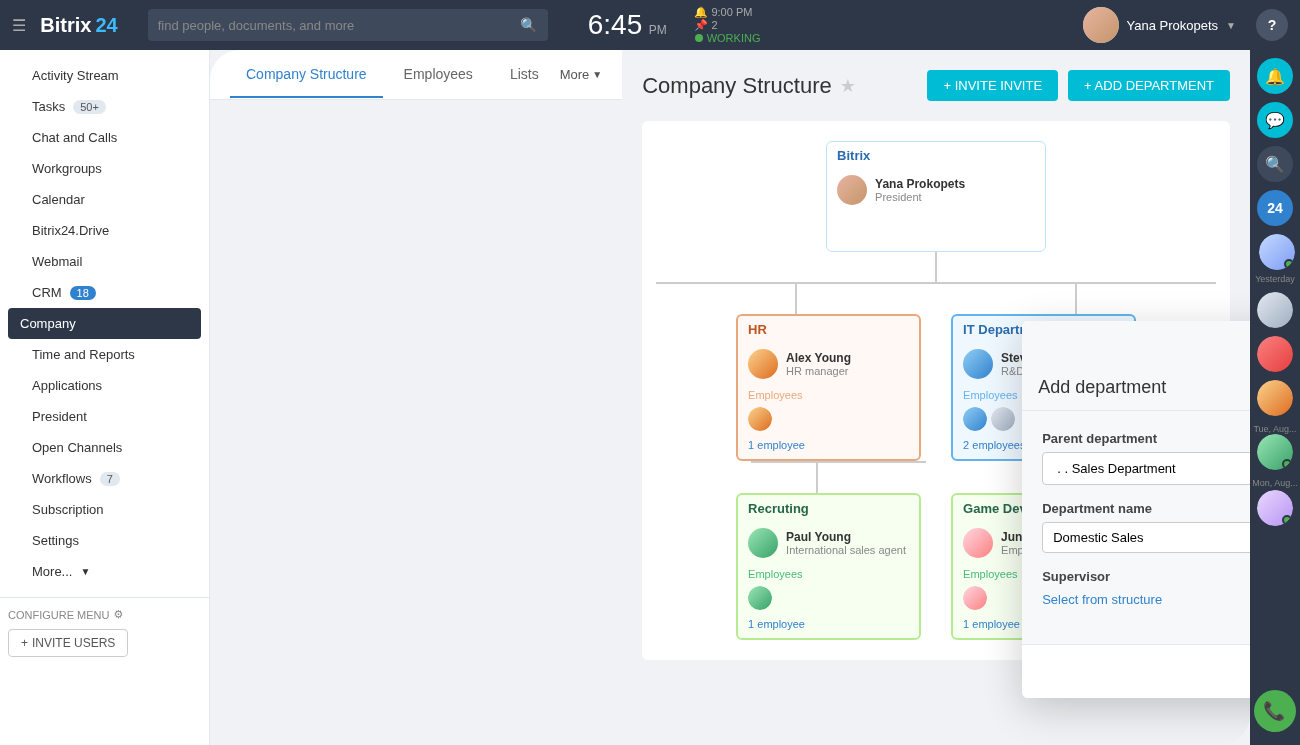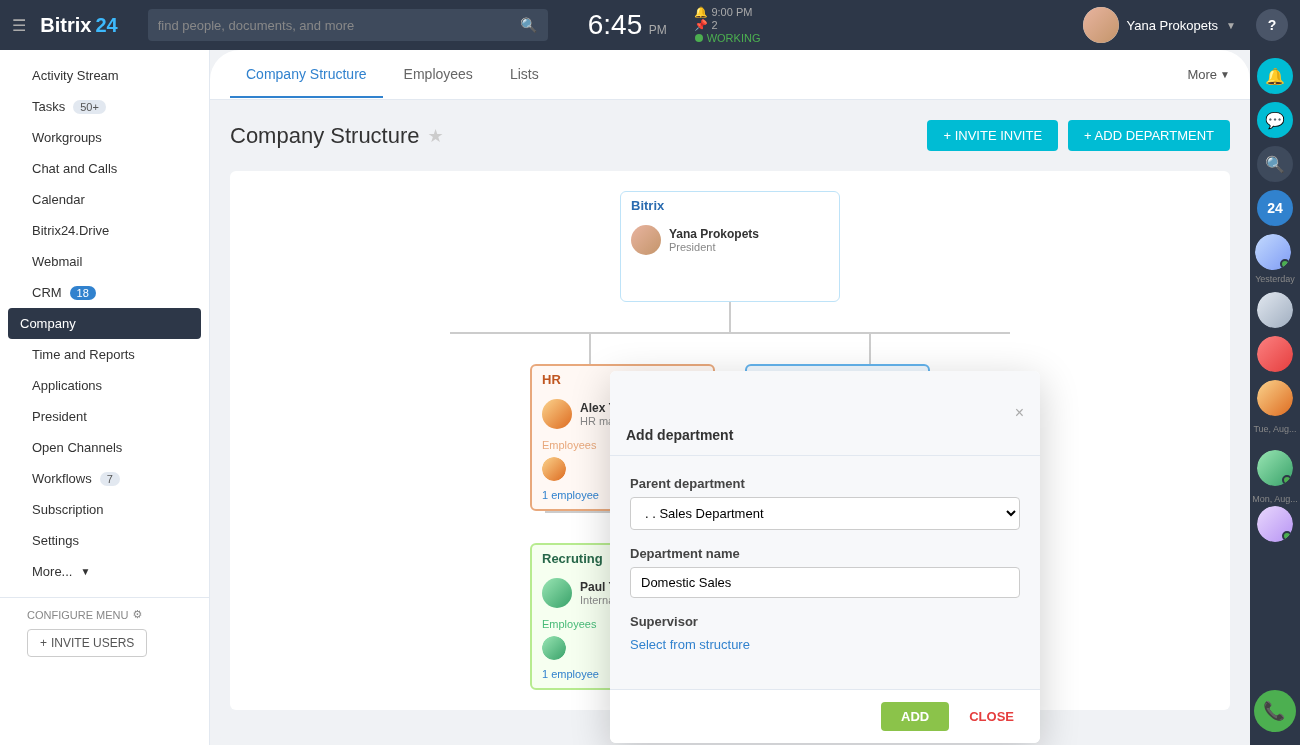--- a/index.html
+++ b/index.html
@@ -74,21 +74,21 @@
     .sidebar-item.active { background: #2d3748; color: white; border-radius: 4px; margin: 0 8px; padding: 8px 12px; }
     .badge {
       background: #e2e8f0;
       color: #555;
       border-radius: 10px;
       padding: 1px 7px;
       font-size: 11px;
     }
     .badge.blue { background: #3182ce; color: white; border-radius: 7px; }
     .sidebar-bottom {
-      padding: 10px 27px;
+      padding: 10px 8px;
       border-top: 1px solid #e2e8f0;
       margin-top: 10px;
     }
     .configure-menu {
       font-size: 11px;
       color: #888;
       display: flex;
       align-items: center;
       gap: 4px;
       cursor: pointer;
@@ -105,21 +105,21 @@
       display: flex;
       align-items: center;
       gap: 4px;
     }
 
     
     .content {
       flex: 1;
       background: #f0f2f5;
       display: flex;
-      flex-direction: column;
+      flex-direction: row;
       overflow: hidden;
       border-radius: 30px;
     }
     .content-header {
       background: white;
       border-bottom: 1px solid #e2e8f0;
       padding: 0 20px;
       display: flex;
       align-items: center;
       height: 50px;
@@ -279,21 +279,21 @@
       overflow: hidden;
     }
     .modal-header {
       background: #f7f8fa;
       padding: 12px 16px;
       display: flex;
       align-items: center;
       justify-content: space-between;
       border-bottom: 1px solid #e2e8f0;
     }
-    .modal-title { font-size: 14px; color: #333; font-weight: 700; margin-top: 44px; }
+    .modal-title { font-size: 18px; color: #333; font-weight: 400; margin-top: 44px; }
     .modal-close { color: #aaa; cursor: pointer; font-size: 16px; }
     .modal-body { padding: 20px; background: #f7f8fa; }
     .form-group { margin-bottom: 16px; }
     .form-label { font-size: 13px; color: #444; font-weight: 600; margin-bottom: 6px; display: block; }
     .form-input {
       width: 100%;
       border: 1px solid #ccc;
       border-radius: 4px;
       padding: 7px 10px;
       font-size: 13px;
@@ -378,24 +378,24 @@
 
   <div class="sidebar">
     <div class="sidebar-item">
       <span>Activity Stream</span>
     </div>
     <div class="sidebar-item">
       <span>Tasks</span>
       <span class="badge">50+</span>
     </div>
     <div class="sidebar-item">
+      <span>Chat and Calls</span>
+    </div>
+    <div class="sidebar-item">
       <span>Workgroups</span>
-    </div>
-    <div class="sidebar-item">
-      <span>Chat and Calls</span>
     </div>
     <div class="sidebar-item">
       <span>Calendar</span>
     </div>
     <div class="sidebar-item">
       <span>Bitrix24.Drive</span>
     </div>
     <div class="sidebar-item">
       <span>Webmail</span>
     </div>
@@ -621,37 +621,37 @@
         </div>
       </div>
     </div>
   </div>
 
   <div class="right-sidebar">
     <div class="rs-icon teal">🔔</div>
     <div class="rs-icon teal">💬</div>
     <div class="rs-icon dark">🔍</div>
     <div class="rs-icon num24">24</div>
-    <div style="display:flex;flex-direction:column;align-items:flex-start;gap:4px;">
+    <div style="display:flex;flex-direction:column;align-items:flex-end;gap:4px;">
       <div class="rs-avatar">
         <div class="rs-avatar-inner" style="background:linear-gradient(135deg,#c3dafe,#7f9cf5);"></div>
         <div class="online-dot"></div>
       </div>
       <span class="rs-date-label">Yesterday</span>
     </div>
     <div class="rs-avatar">
       <div class="rs-avatar-inner" style="background:linear-gradient(135deg,#e2e8f0,#a0aec0);"></div>
     </div>
     <div class="rs-avatar">
       <div class="rs-avatar-inner" style="background:linear-gradient(135deg,#fc8181,#e53e3e);"></div>
     </div>
     <div class="rs-avatar">
       <div class="rs-avatar-inner" style="background:linear-gradient(135deg,#fbd38d,#dd6b20);"></div>
     </div>
-    <div style="display:flex;flex-direction:column;align-items:center;gap:16px;">
+    <div style="display:flex;flex-direction:column;align-items:center;gap:0;">
       <span class="rs-date-label">Tue, Aug...</span>
       <div class="rs-avatar">
         <div class="rs-avatar-inner" style="background:linear-gradient(135deg,#9ae6b4,#38a169);"></div>
         <div class="online-dot"></div>
       </div>
     </div>
     <div style="display:flex;flex-direction:column;align-items:center;gap:2px;">
       <span class="rs-date-label">Mon, Aug...</span>
       <div class="rs-avatar">
         <div class="rs-avatar-inner" style="background:linear-gradient(135deg,#e9d8fd,#b794f4);"></div>

